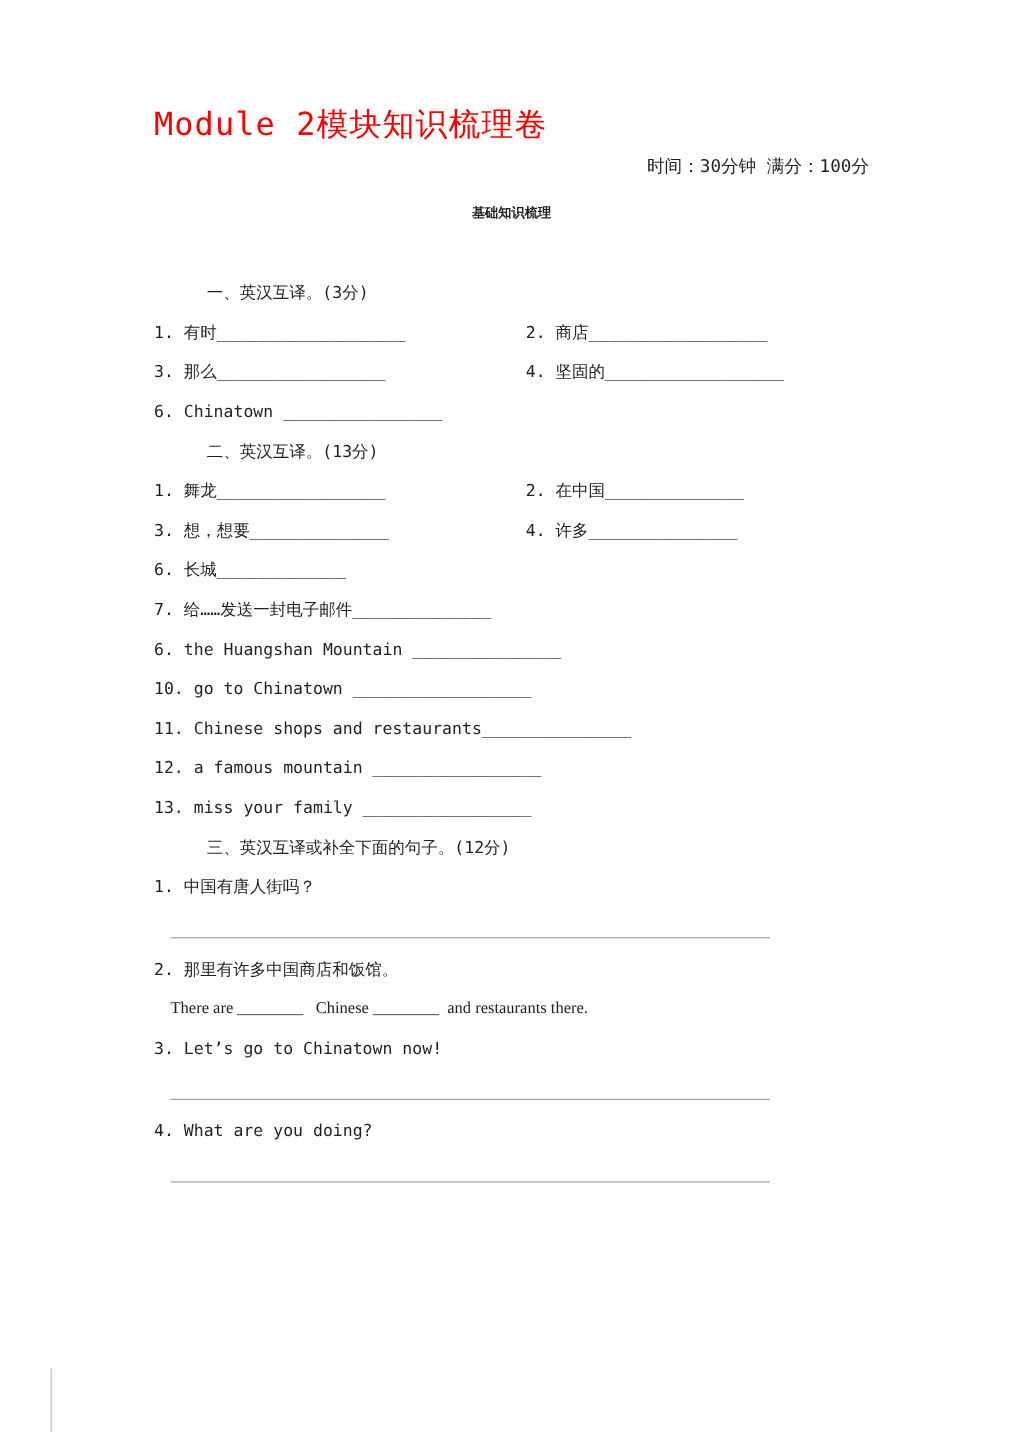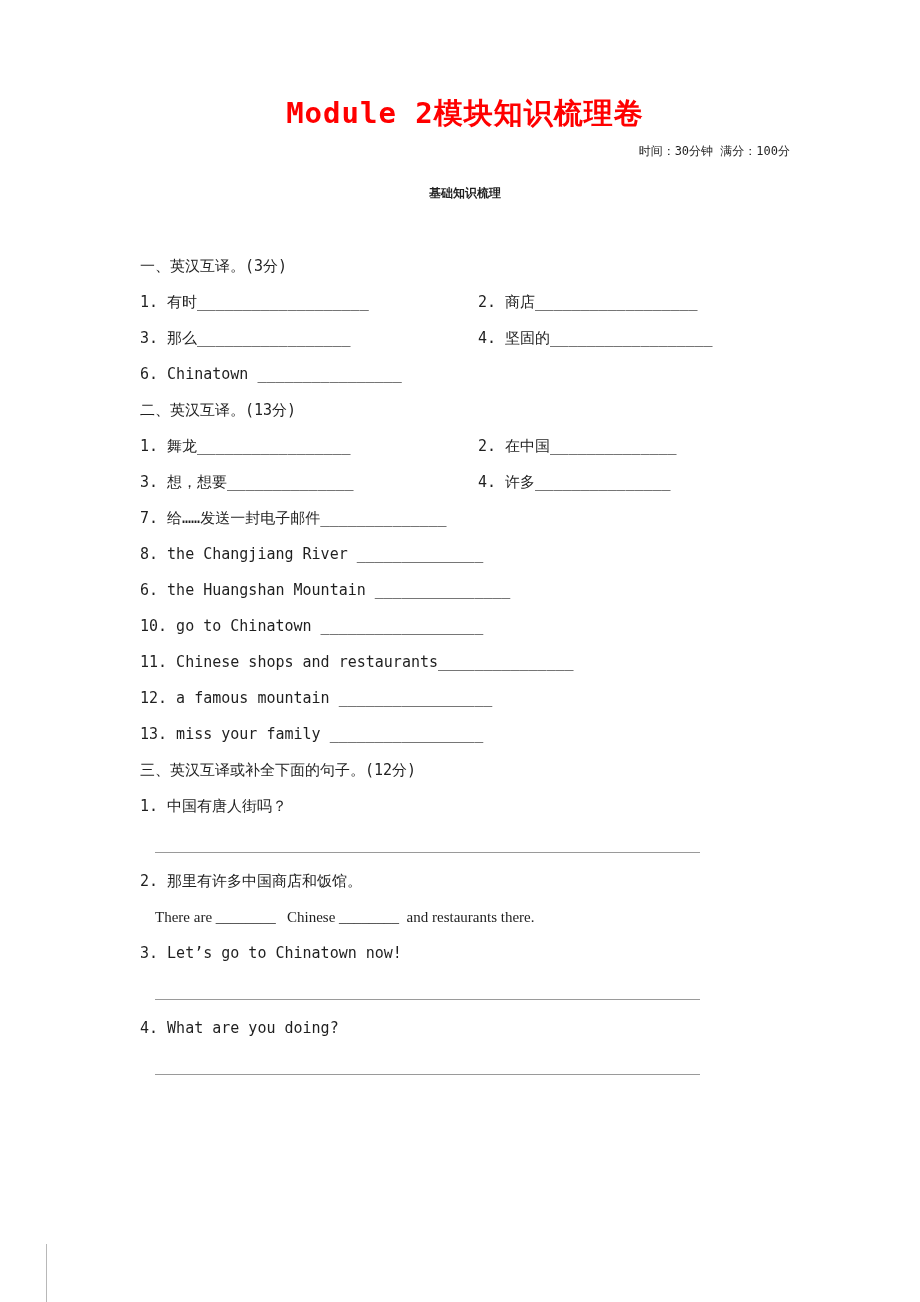--- a/index.html
+++ b/index.html
@@ -11,44 +11,45 @@
     background: #ffffff;
     box-sizing: border-box;
     padding: 96px 130px 40px 140px;
     font-family: "DejaVu Sans Mono", "Liberation Mono", monospace;
     font-size: 15px;
     color: #1f1f1f;
     overflow: hidden;
   }
   .title {
     margin: 0 0 6px 0;
-    text-align: center;
+    text-align: left;
     color: #ff0000;
     font-size: 29px;
-    font-weight: bold;
+    font-weight: normal;
     letter-spacing: 1px;
     line-height: 34px;
   }
   .meta {
     text-align: right;
-    font-size: 12px;
+    font-size: 16px;
     line-height: 30px;
     margin-top: 6px;
   }
   .subtitle {
     text-align: center;
     font-size: 12px;
     font-weight: bold;
     line-height: 26px;
     margin-top: 14px;
   }
   .section { margin: 0; }
   .sec-header {
     line-height: 36px;
     margin-top: 30px;
+    margin-left: 48px;
   }
   .sec-header.first { margin-top: 42px; }
   .row2 {
     display: flex;
     line-height: 36px;
     white-space: pre;
   }
   .row2 .col-left { width: 338px; flex: 0 0 338px; overflow: hidden; }
   .row2 .col-right { flex: 1; overflow: hidden; }
   .item-line {
@@ -111,23 +112,23 @@
     <div class="sec-header" style="margin-top:0;">二、英汉互译。(13分)</div>
     <div class="row2">
       <div class="col-left">1. 舞龙_________________</div>
       <div class="col-right">2. 在中国______________</div>
     </div>
     <div class="row2">
       <div class="col-left">3. 想，想要______________</div>
       <div class="col-right">4. 许多_______________</div>
     </div>
     <div class="row2">
+      <div class="col-right">6. 长城_____________</div>
     </div>
     <div class="item-line">7. 给……发送一封电子邮件______________</div>
-    <div class="item-line">8. the Changjiang River ______________</div>
     <div class="item-line">6. the Huangshan Mountain _______________</div>
     <div class="item-line">10. go to Chinatown __________________</div>
     <div class="item-line">11. Chinese shops and restaurants_______________</div>
     <div class="item-line">12. a famous mountain _________________</div>
     <div class="item-line">13. miss your family _________________</div>
   </div>
 
   <div class="section">
     <div class="sec-header" style="margin-top:0;">三、英汉互译或补全下面的句子。(12分)</div>
 

